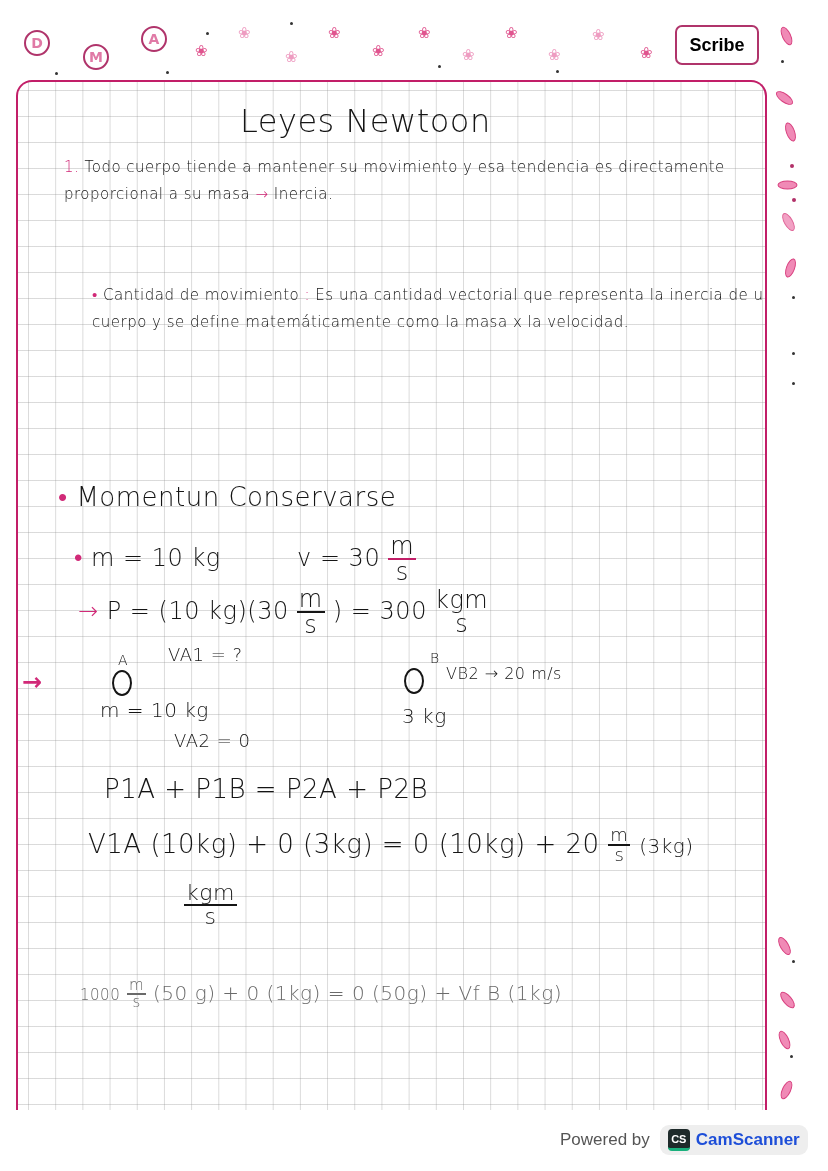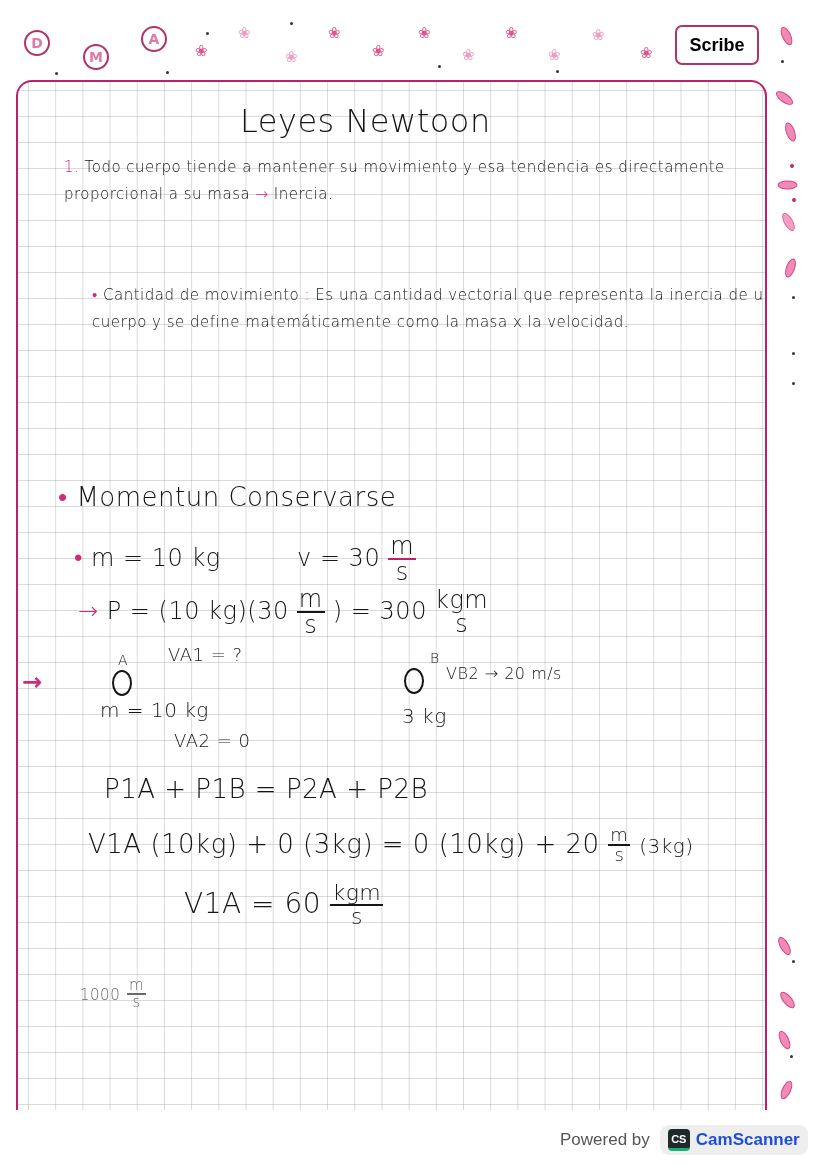--- a/index.html
+++ b/index.html
@@ -184,33 +184,33 @@
   <div class="hw" style="left:70px;top:744px;font-size:26px;">
     <span>V1A (10kg) + 0 (3kg) = 0 (10kg) + 20</span>
     <span class="frac" style="font-size:18px;">
       <span class="num">m</span>
       <span>s</span>
     </span>
     <span style="font-size:20px;">(3kg)</span>
   </div>
 
   <div class="hw" style="left:166px;top:800px;font-size:28px;">
-    <span>V1A = 60</span>
     <span class="frac" style="font-size:22px;">
       <span class="num">kgm</span>
       <span>s</span>
     </span>
   </div>
 
   <div class="hw faint" style="left:62px;top:896px;font-size:20px;">
     <span style="font-size:15px;">1000</span>
     <span class="frac" style="font-size:15px;">
       <span class="num">m</span>
       <span>s</span>
     </span>
+    <span>(50 g) + 0 (1kg) = 0 (50g) + Vf B (1kg)</span>
   </div>
 </div>
 
 <div class="footer">
   <span class="powered">Powered by</span>
   <div class="cs-badge">
     <span class="cs-logo">CS</span>
     <span class="cs-name">CamScanner</span>
   </div>
 </div>

